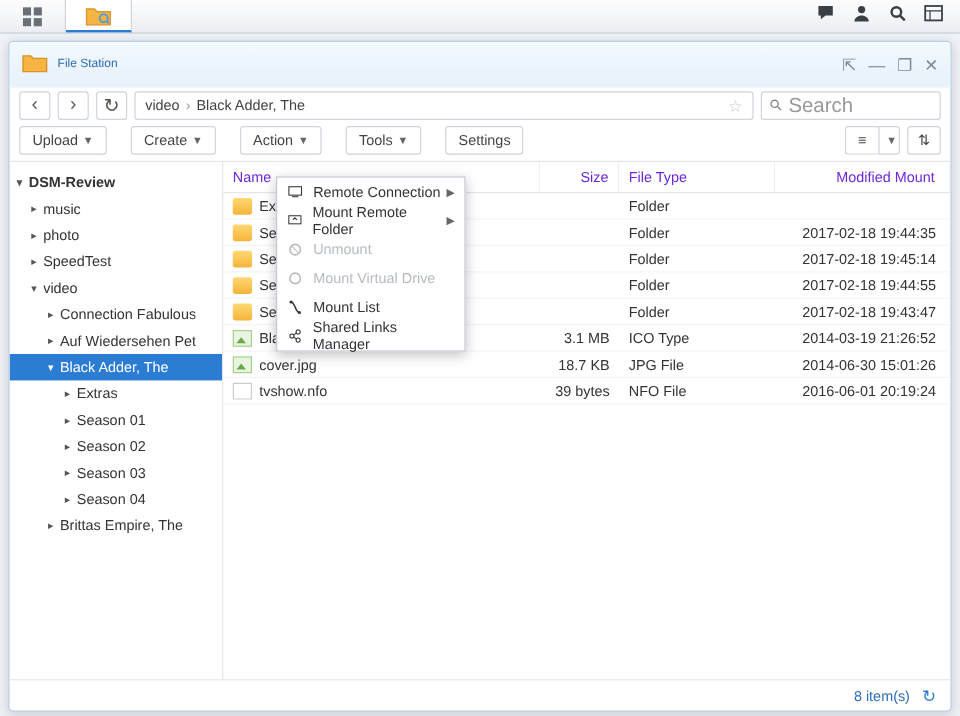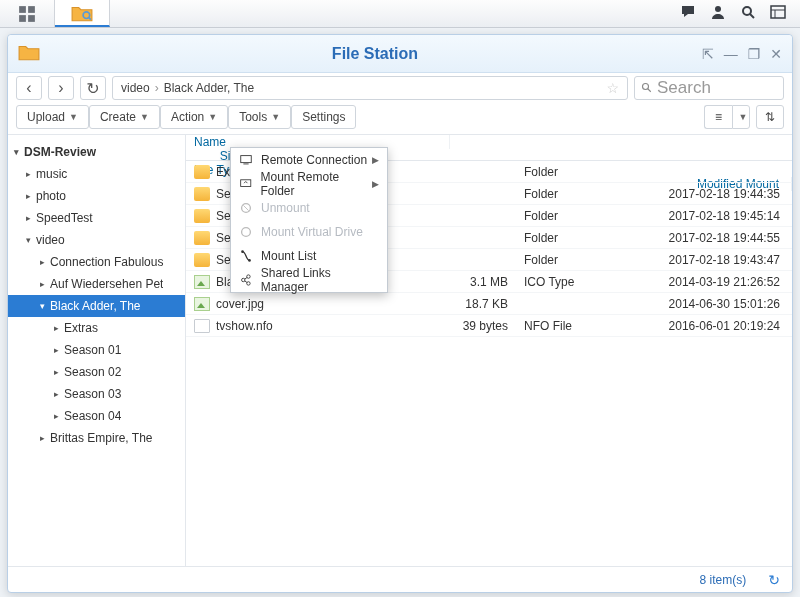--- a/index.html
+++ b/index.html
@@ -7,72 +7,72 @@
 .os-taskbar { height: 28px; background: linear-gradient(#fdfdfd,#ebeef2); border-bottom: 1px solid #c9ced5; display:flex; align-items:stretch; }
 .tb-left { display:flex; }
 .tb-btn { width:55px; border-right:1px solid #d0d4da; display:flex; align-items:center; justify-content:center; }
 .tb-btn.active { background:#fff; border-bottom:2px solid #2b7cd3; }
 .tb-right { margin-left:auto; display:flex; align-items:center; gap:14px; padding:0 14px; color:#3a3f46; }
 .tb-right svg { width:16px; height:16px; }
 
 .window { position:absolute; left:7px; top:34px; width:786px; height:559px; background:#fff; border:1px solid #b9cfe6; border-radius:4px; box-shadow:0 2px 10px rgba(0,0,0,.15); display:flex; flex-direction:column; }
 .titlebar { height:38px; background:linear-gradient(#f3f9fe,#e6f1fb); border-bottom:1px solid #cfe0f0; display:flex; align-items:center; padding:0 10px; border-radius:4px 4px 0 0; }
 .titlebar .appicon { width:22px; height:22px; margin-right:8px; }
-.titlebar .title { flex:1; text-align:center; color:#2b6cb6; font-weight:700; font-size:16px; }
+.titlebar .title { flex:1; color:#2b6cb6; font-weight:400; font-size:10px; }
 .titlebar .winctrl { display:flex; gap:10px; color:#7c8a9a; }
 .titlebar .winctrl span { font-size:14px; cursor:pointer; }
 
 .navrow { height:30px; display:flex; align-items:center; gap:6px; padding:4px 8px; }
 .navbtn { width:26px; height:24px; border:1px solid #cfd5dc; border-radius:3px; background:#fff; display:flex; align-items:center; justify-content:center; color:#555; }
 .breadcrumb { flex:1; height:24px; border:1px solid #cfd5dc; border-radius:3px; display:flex; align-items:center; padding:0 8px; font-size:12px; color:#444; }
 .breadcrumb .sep { margin:0 5px; color:#999; }
 .breadcrumb .star { margin-left:auto; color:#ccc; font-size:14px; }
 .searchbox { width:150px; height:24px; border:1px solid #cfd5dc; border-radius:3px; display:flex; align-items:center; padding:0 6px; font-size:17px; color:#999; }
 .searchbox svg { width:12px; height:12px; margin-right:4px; }
 
-.toolbar { height:32px; display:flex; align-items:center; gap:0; padding:0 8px 4px; border-bottom:1px solid #e3e7ec; }
+.toolbar { height:32px; display:flex; align-items:center; gap:20px; padding:0 8px 4px; border-bottom:1px solid #e3e7ec; }
 .tbtn { height:24px; padding:0 10px; border:1px solid #cfd5dc; border-radius:3px; background:#fff; font-size:12px; color:#444; display:flex; align-items:center; }
 .tbtn .caret { margin-left:4px; font-size:9px; color:#666; }
 .tool-right { margin-left:auto; display:flex; gap:6px; }
 .tool-right .tbtn { width:28px; padding:0; justify-content:center; }
 .splitbtn { display:flex; }
 .splitbtn .tbtn:first-child { border-radius:3px 0 0 3px; border-right:none; }
 .splitbtn .tbtn:last-child { border-radius:0 3px 3px 0; width:18px; }
 
 .body { flex:1; display:flex; min-height:0; }
 .tree { width:178px; border-right:1px solid #e3e7ec; padding:6px 0; font-size:12px; color:#333; overflow:hidden; }
 .tree-item { display:flex; align-items:center; height:22px; padding-left:6px; cursor:pointer; }
 .tree-item .arrow { width:10px; font-size:9px; color:#555; }
 .tree-item .lbl { white-space:nowrap; overflow:hidden; text-overflow:ellipsis; }
 .tree-item.root { font-weight:600; }
 .tree-item.selected { background:#2b7cd3; color:#fff; }
 .tree-item.selected .arrow { color:#fff; }
 .ind1 { padding-left:18px; } .ind2 { padding-left:32px; } .ind3 { padding-left:46px; }
 
 .grid { flex:1; display:flex; flex-direction:column; min-width:0; }
-.ghead { height:26px; border-bottom:1px solid #e3e7ec; display:flex; font-size:12px; color:#0369a1;flex-direction:column; }
+.ghead { height:26px; border-bottom:1px solid #e3e7ec; display:flex; font-size:12px; color:#6d28d9; }
 .ghead div { display:flex; align-items:center; padding:0 8px; border-right:1px solid #eef1f4; }
 .gbody { flex:1; overflow:auto; }
 .grow { height:22px; display:flex; font-size:12px; color:#333; border-bottom:1px solid #f3f5f7; }
 .grow div { display:flex; align-items:center; padding:0 8px; overflow:hidden; white-space:nowrap; }
 .col-name { width:264px; } .col-size { width:66px; justify-content:flex-end; } .col-type { width:130px; } .col-date { flex:1; justify-content:flex-end; padding-right:12px !important; }
 .ghead .col-date { justify-content:flex-end; }
 .fi { width:16px; height:14px; margin-right:6px; }
 .folder-ico { background:linear-gradient(#ffd873,#f5b43a); border-radius:2px; }
 .img-ico { background:#e9f5e0; border:1px solid #a9d08e; position:relative; }
 .img-ico:after { content:""; position:absolute; left:2px; top:5px; width:0;height:0; border-left:4px solid transparent; border-right:4px solid transparent; border-bottom:5px solid #6aa84f; }
 .file-ico { background:#fff; border:1px solid #c7ccd2; border-radius:1px; }
 
 .toolsmenu { position:absolute; left:222px; top:112px; width:158px; background:#fff; border:1px solid #c3cad2; box-shadow:0 3px 10px rgba(0,0,0,.25); z-index:50; font-size:12px; }
 .toolsmenu .mi { height:24px; display:flex; align-items:center; padding:0 8px; color:#333; }
 .toolsmenu .mi.disabled { color:#b6bbc2; }
 .toolsmenu .mi svg { width:14px; height:14px; margin-right:8px; }
 .toolsmenu .mi .sub { margin-left:auto; font-size:9px; color:#666; }
 
-.statusbar { height:26px; border-top:1px solid #e3e7ec; display:flex; align-items:center; justify-content:flex-end; padding:0 12px; font-size:12px; color:#2b6cb6; gap:22px; }
+.statusbar { height:26px; border-top:1px solid #e3e7ec; display:flex; align-items:center; justify-content:flex-end; padding:0 12px; font-size:12px; color:#2b6cb6; gap:10px; }
 .statusbar .reload { color:#2b7cd3; font-size:14px; }
 </style>
 </head>
 <body>
 
 <div class="os-taskbar">
   <div class="tb-left">
     <div class="tb-btn">
       <svg viewBox="0 0 16 16" width="18" height="18">
           <rect x="1" y="1" width="6" height="6" fill="#6a6f77"></rect>
@@ -295,20 +295,21 @@
             <div class="col-size">3.1 MB</div>
             <div class="col-type">ICO Type</div>
             <div class="col-date">2014-03-19 21:26:52</div>
           </div>
           <div class="grow">
             <div class="col-name">
               <span class="fi img-ico"></span>
               <span>cover.jpg</span>
             </div>
             <div class="col-size">18.7 KB</div>
+            <div class="col-type">JPG File</div>
             <div class="col-date">2014-06-30 15:01:26</div>
           </div>
           <div class="grow">
             <div class="col-name">
               <span class="fi file-ico"></span>
               <span>tvshow.nfo</span>
             </div>
             <div class="col-size">39 bytes</div>
             <div class="col-type">NFO File</div>
             <div class="col-date">2016-06-01 20:19:24</div>

